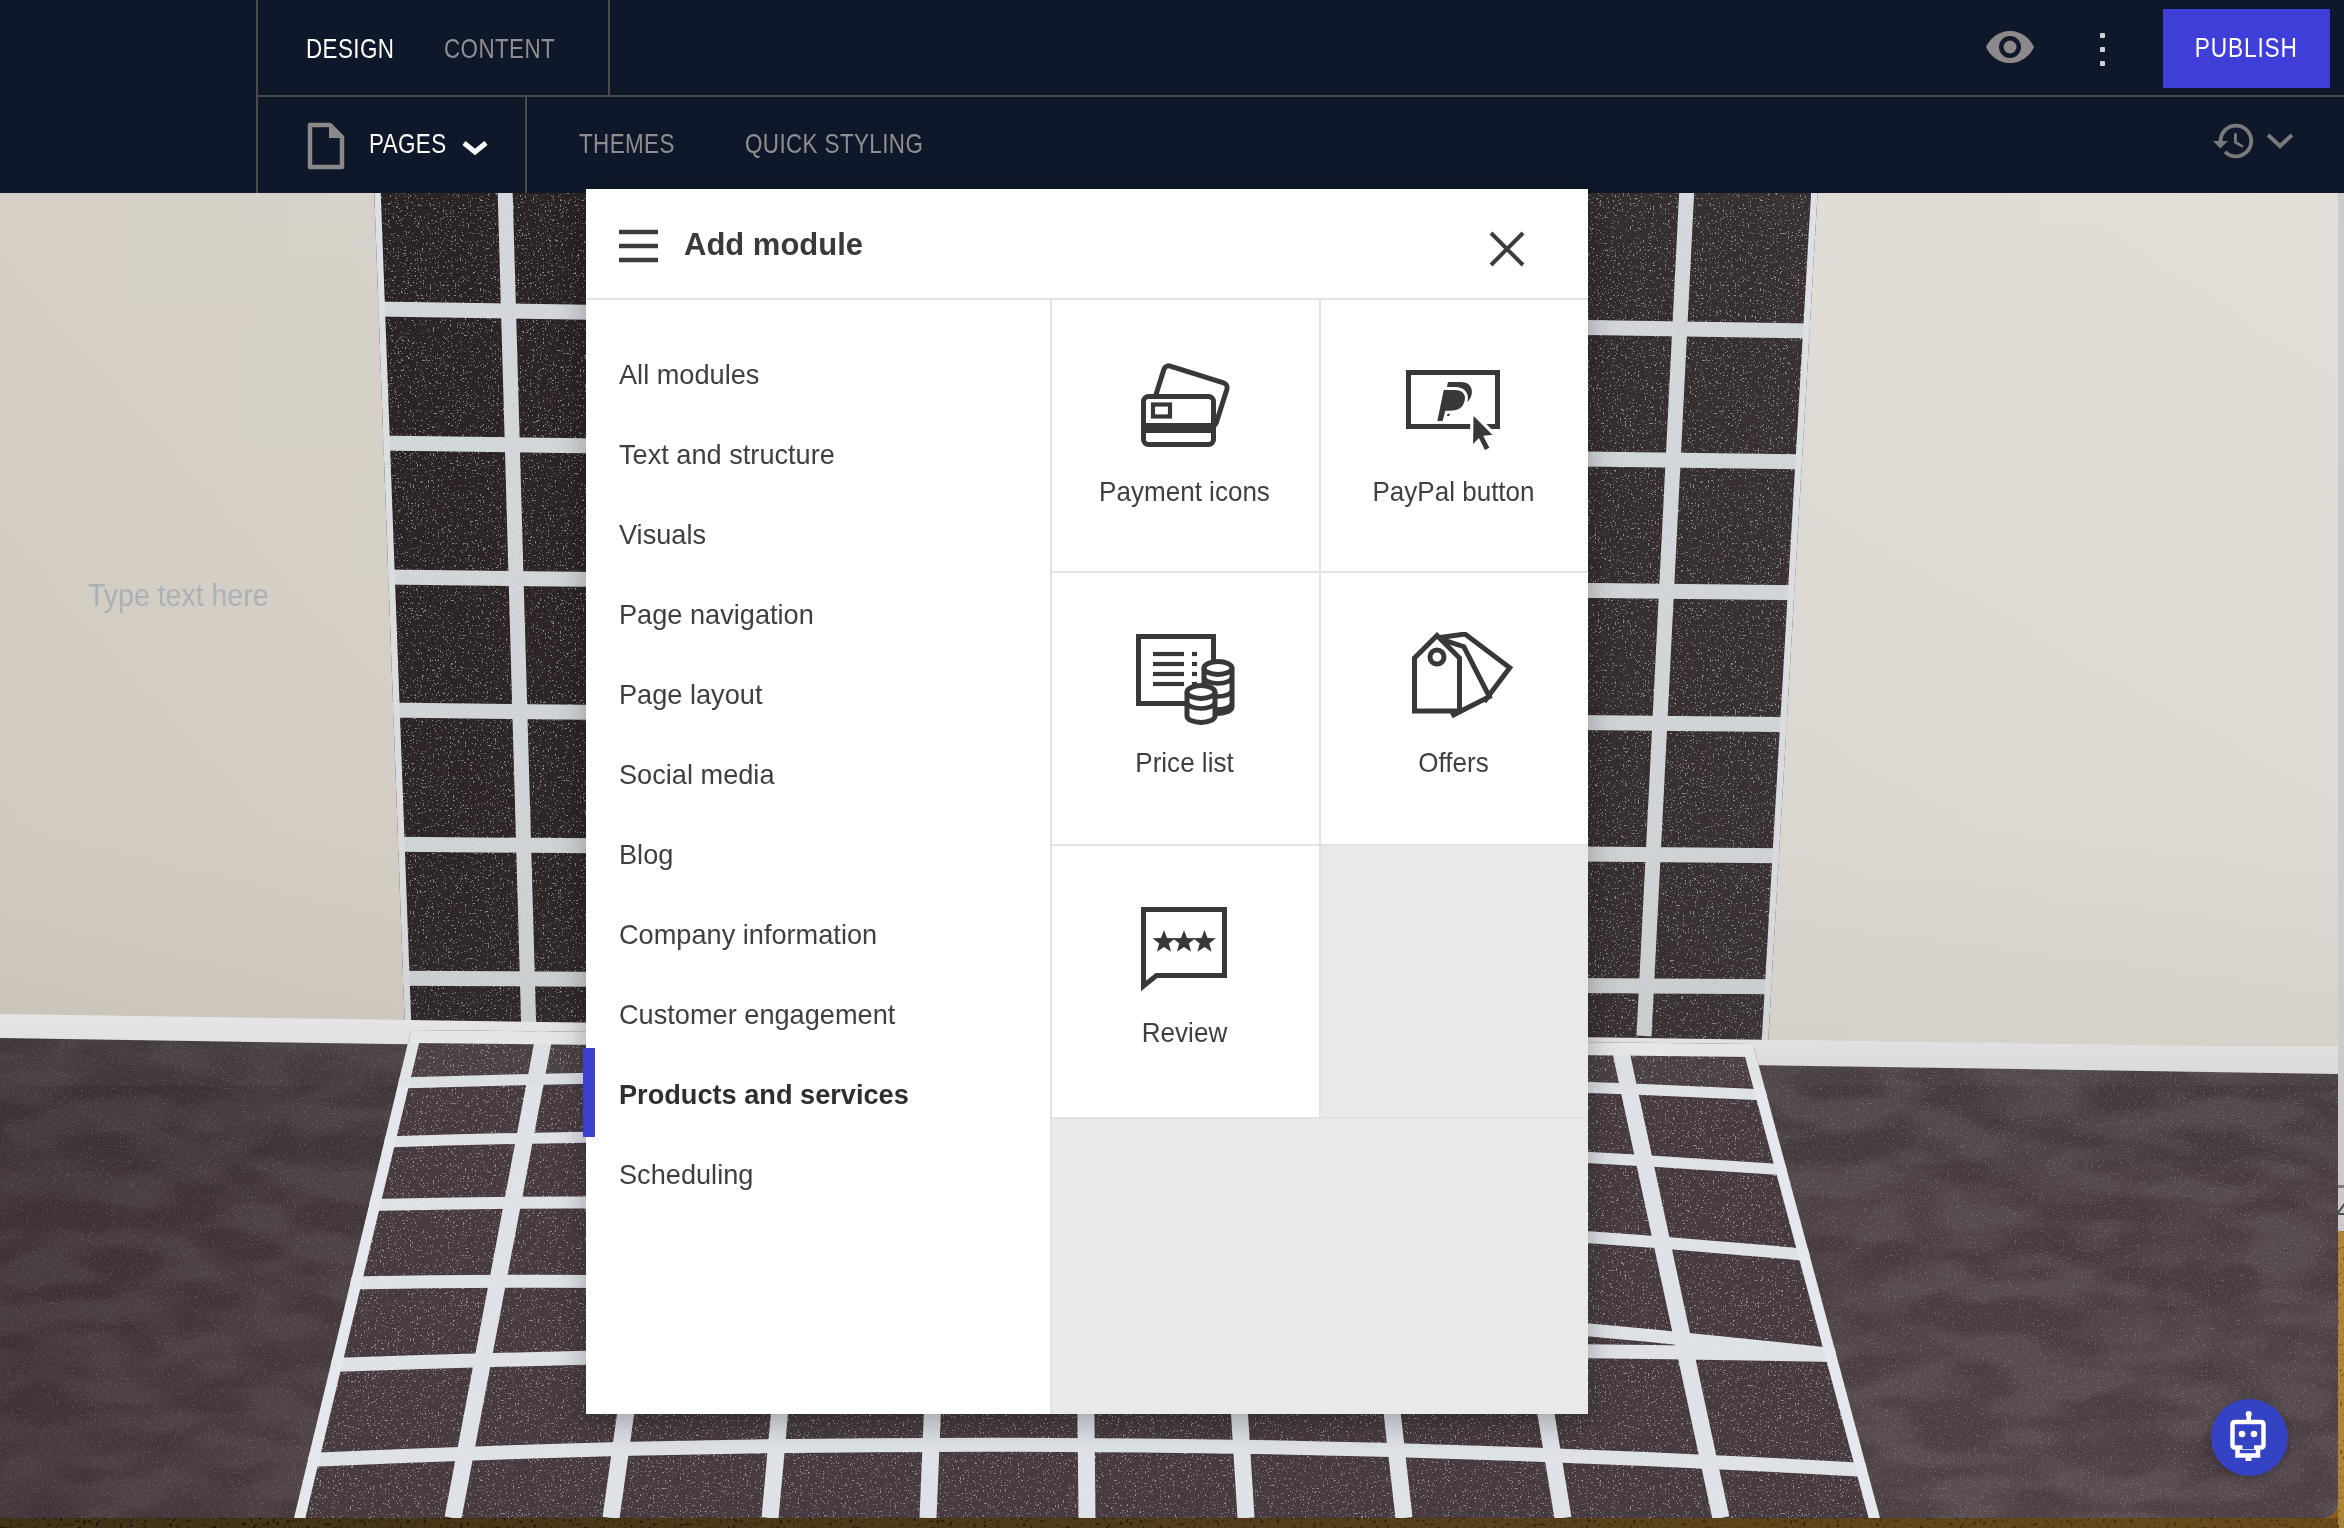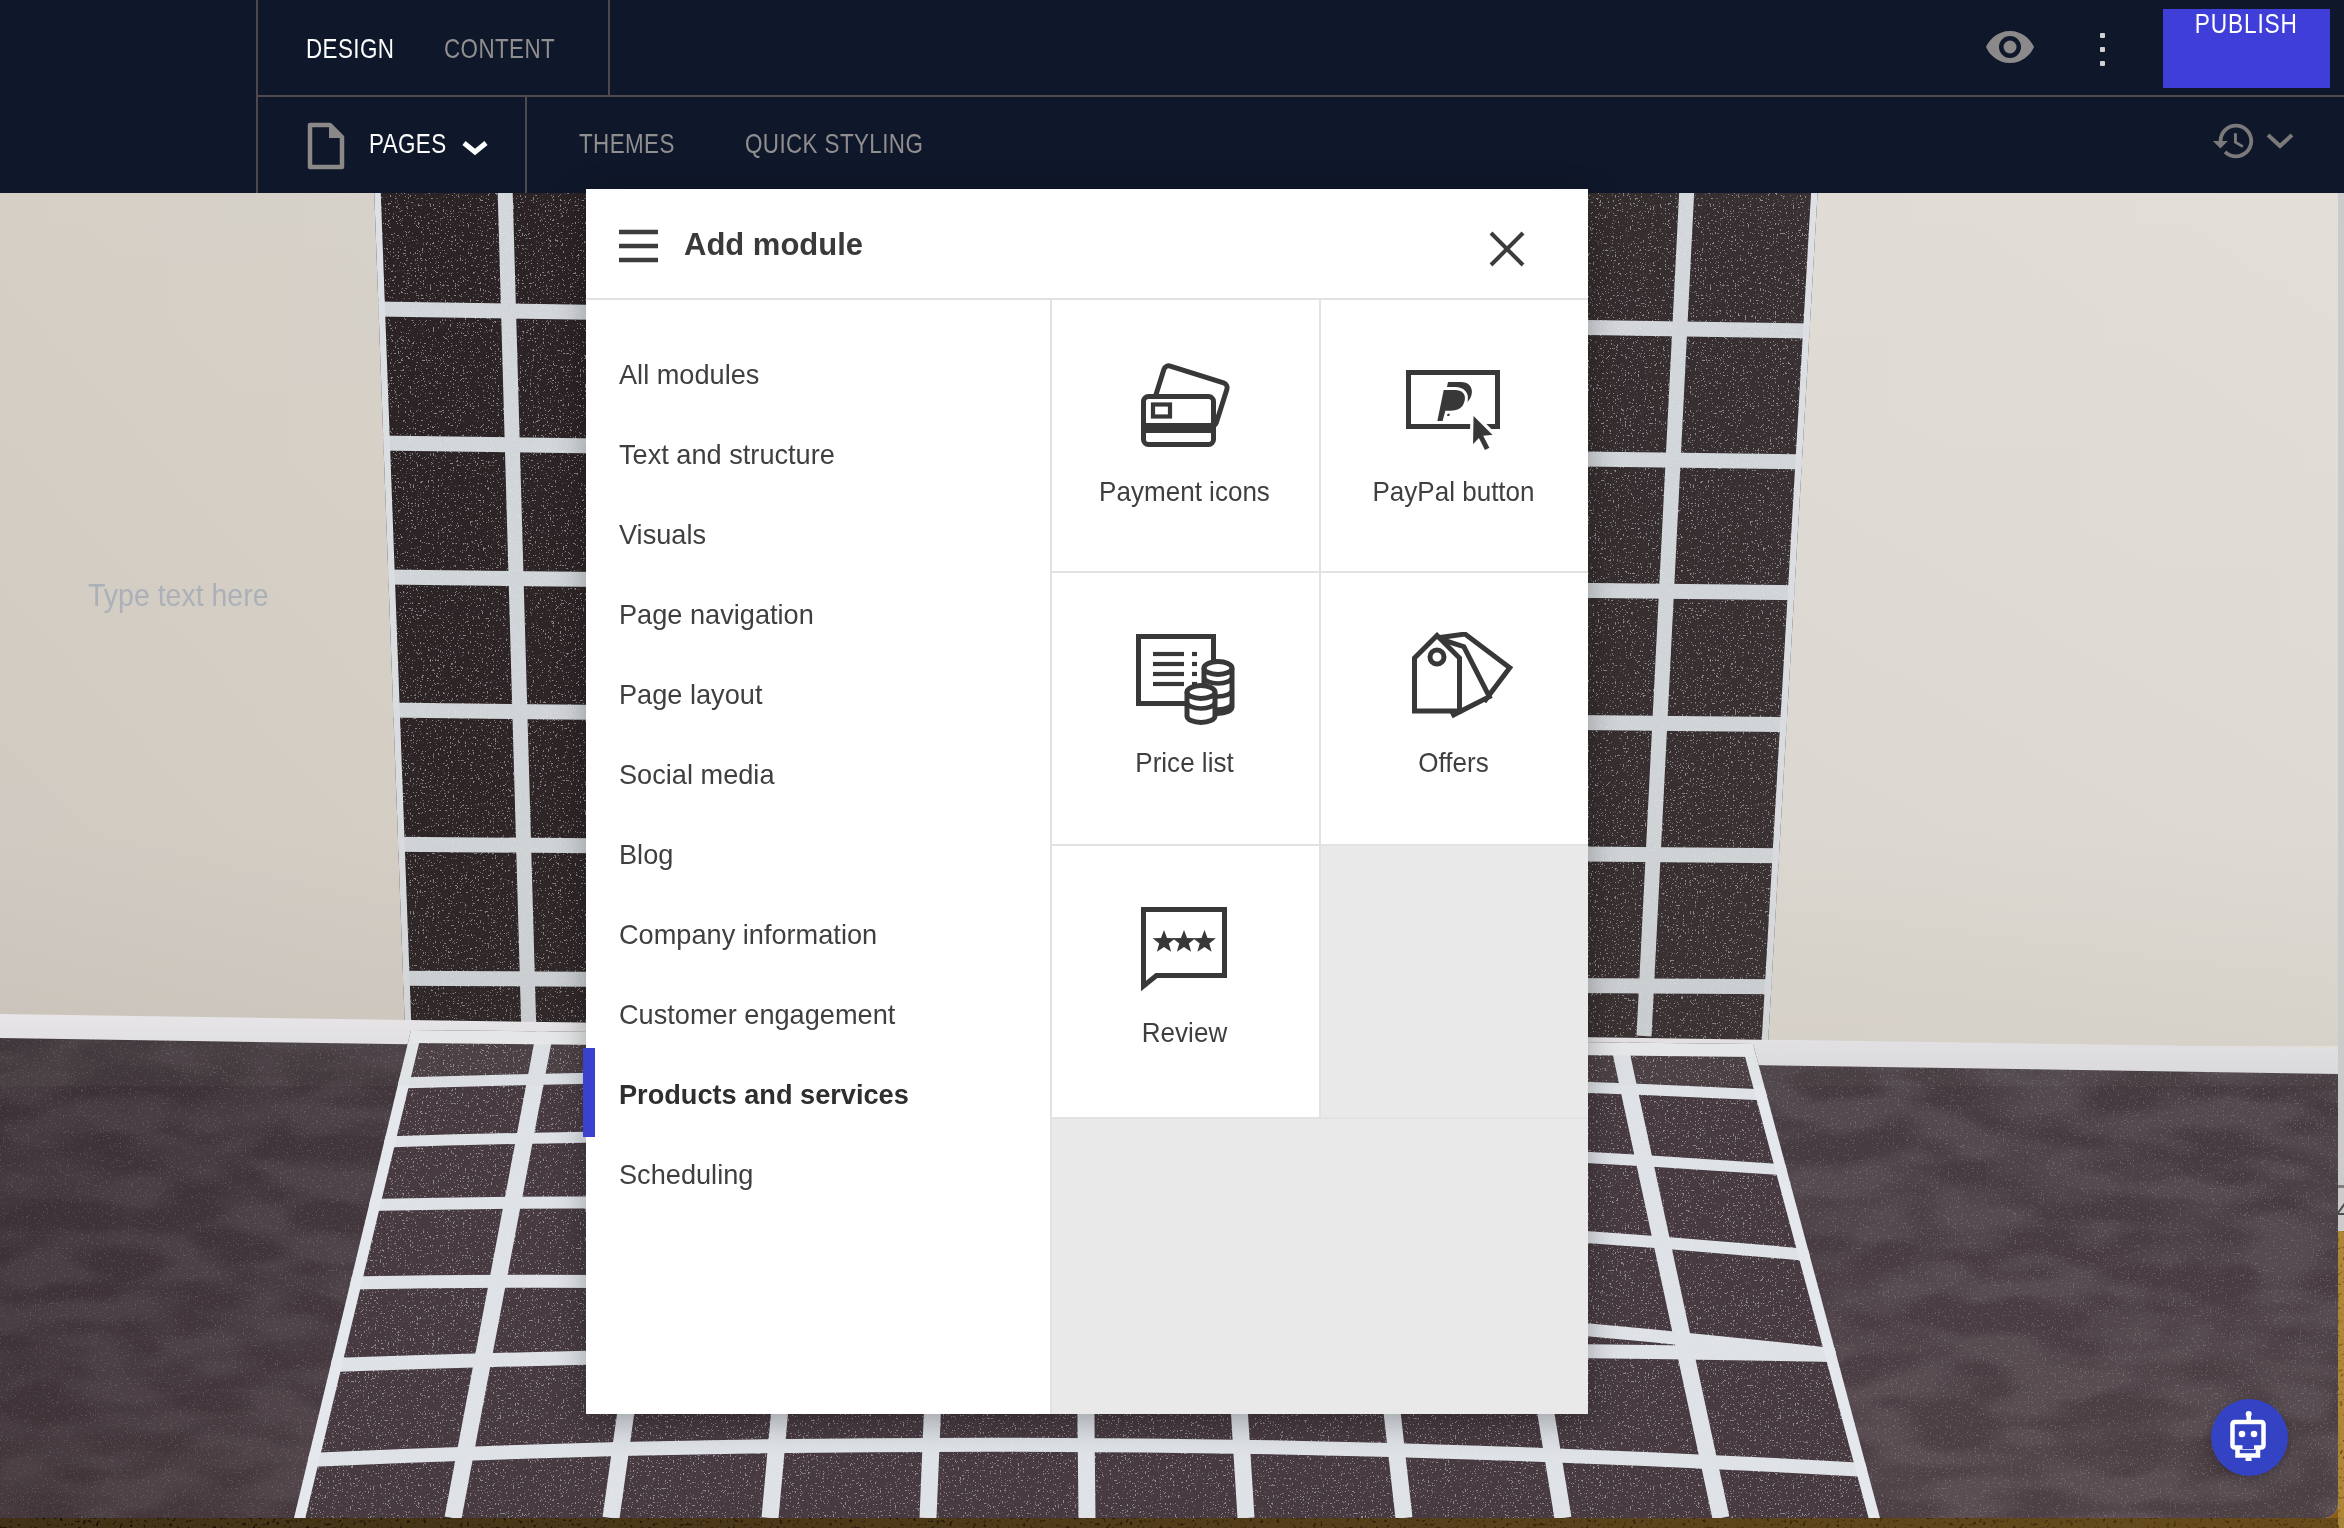--- a/index.html
+++ b/index.html
@@ -4,21 +4,21 @@
 html,body { background:#111; }
 #stage { position:relative; width:2344px; height:1528px; overflow:hidden;
   font-family:"Liberation Sans", sans-serif; background:#d8d2ca; }
 #nav { position:absolute; left:0; top:0; width:2344px; height:193px; background:#0f172a; }
 #nav .vline { position:absolute; width:2px; background:#4c4a4a; }
 #nav .hline { position:absolute; height:2px; background:#4c4a4a; }
 .navtxt { position:absolute; font-size:28px; color:#908e8e; letter-spacing:0.5px;
   transform:scaleX(0.8); transform-origin:left center; white-space:nowrap; }
 .navtxt.on { color:#fdfdfd; }
 #pub { position:absolute; left:2163px; top:9px; width:167px; height:79px; background:#403ed8;
-  color:#ffffff; font-size:27px; letter-spacing:1px; display:flex; align-items:flex-start; justify-content:center; }
+  color:#ffffff; font-size:27px; letter-spacing:1px; display:flex; align-items:center; justify-content:center; }
 #pub span{ transform:scaleX(0.84); }
 .dot { position:absolute; left:2100px; width:5px; height:5px; background:#d2d0d0; border-radius:1px; }
 #typetext { position:absolute; left:88px; top:577px; font-size:32px; color:rgba(163,171,180,0.85);
   transform:scaleX(0.89); transform-origin:left top; white-space:nowrap; }
 #modal { position:absolute; left:586px; top:189px; width:1002px; height:1225px; background:#ffffff;
   box-shadow:0 8px 30px rgba(0,0,0,0.30); }
 #mhead { position:absolute; left:0; top:0; width:1002px; height:111px; border-bottom:2px solid #e2e2e2; }
 #mtitle { position:absolute; left:98px; top:38px; font-size:31px; font-weight:bold; color:#3a3a3a; }
 .mlist { position:absolute; left:33px; font-size:28px; color:#3f3f3f; white-space:nowrap; transform:translateY(-50%) scaleX(0.97); transform-origin:left center;}
 .mlist.sel { font-weight:bold; color:#2e2e2e; }

